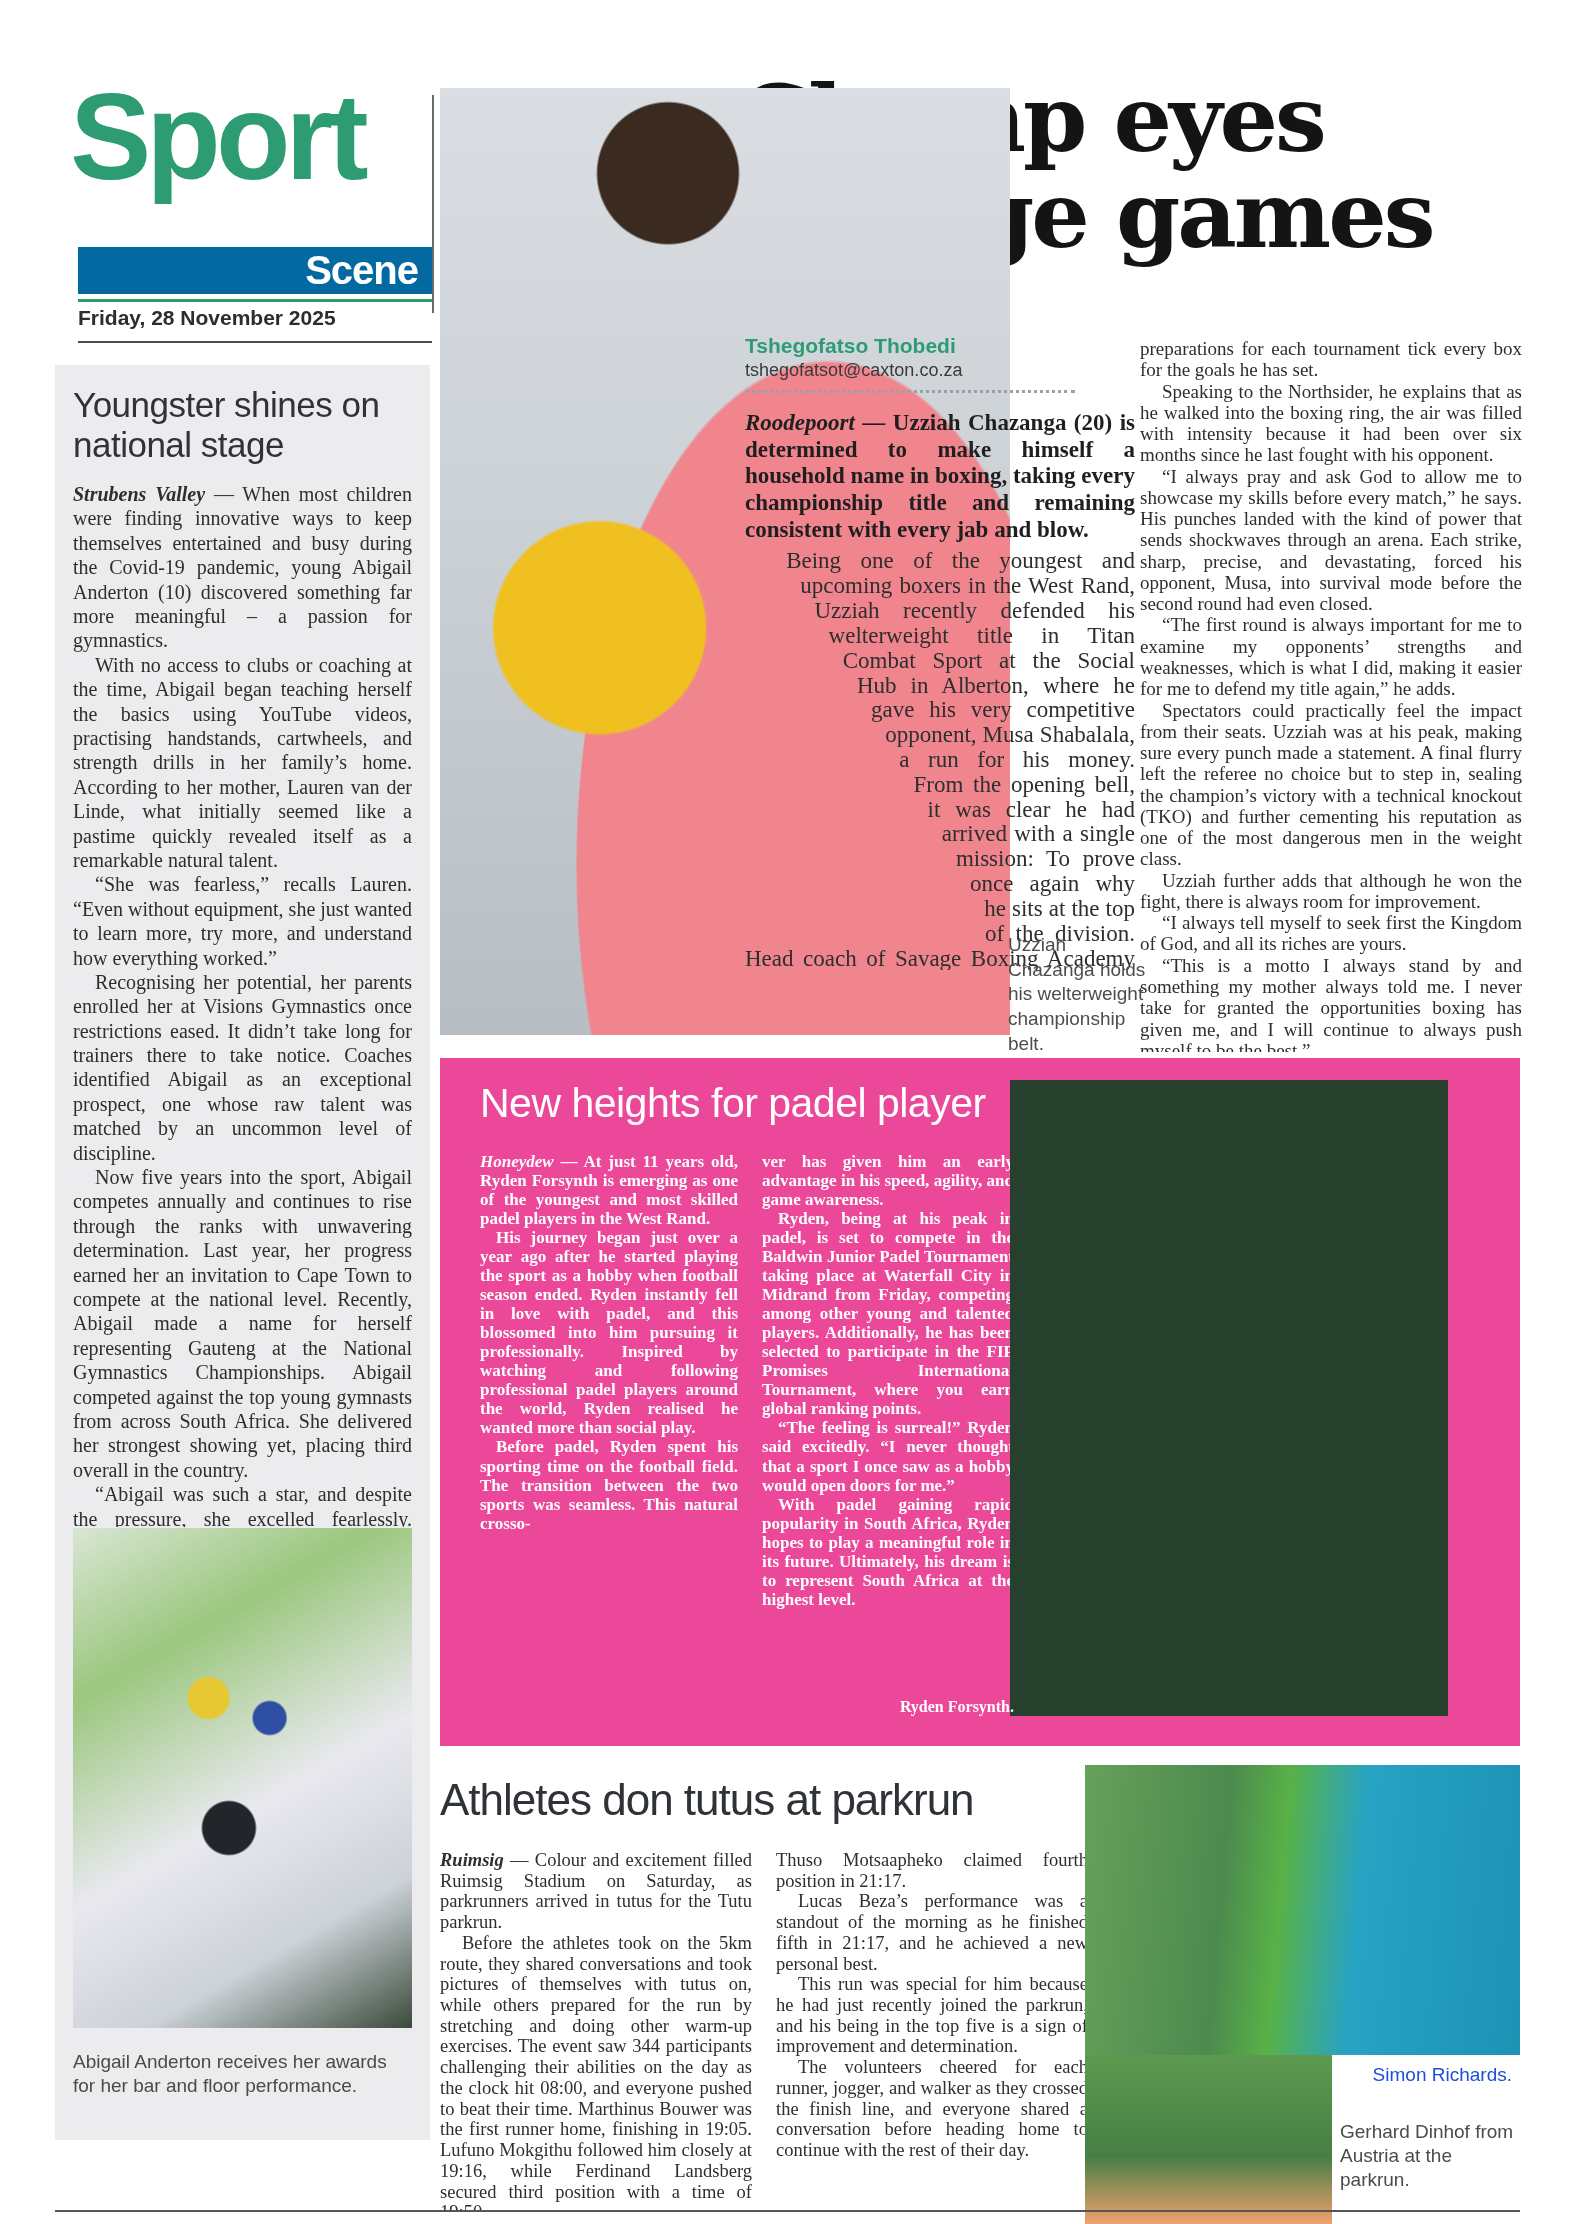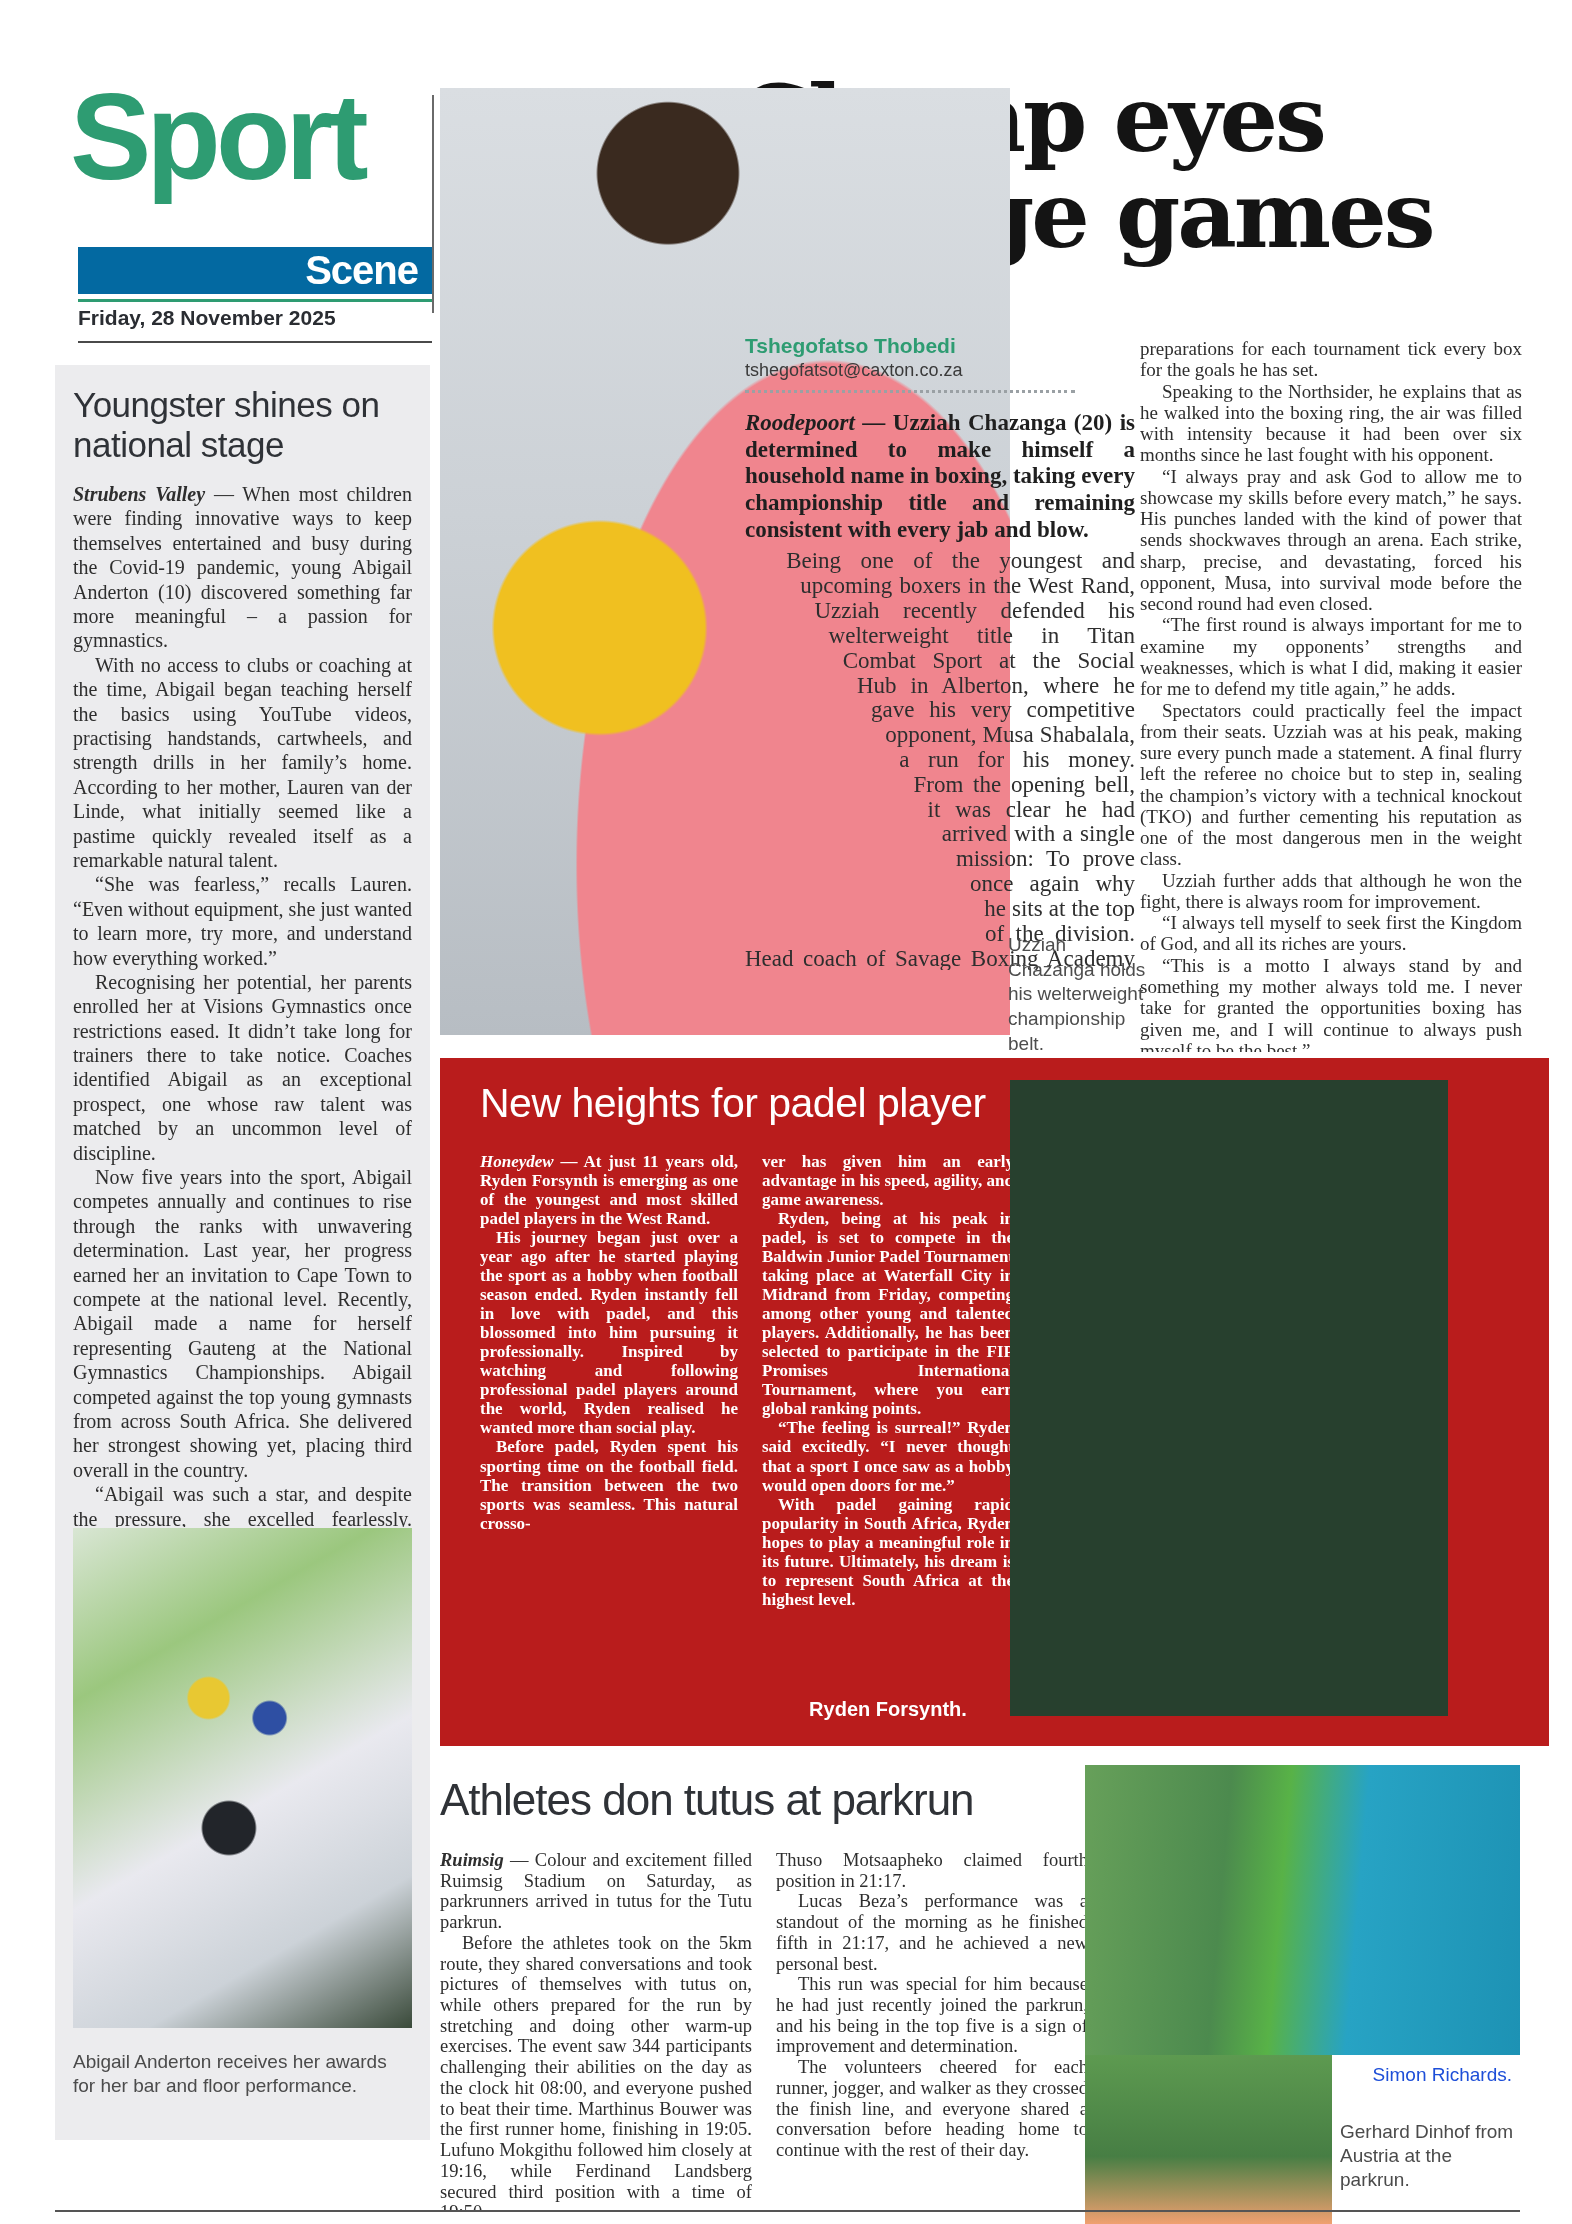--- a/index.html
+++ b/index.html
@@ -57,40 +57,40 @@
   .gymnast-photo{position:absolute;left:18px;top:1163px;width:339px;height:500px;
       background:
         radial-gradient(circle at 46% 60%, #22252a 0 26px, transparent 28px),
         radial-gradient(circle at 40% 34%, #e8c832 0 20px, transparent 22px),
         radial-gradient(circle at 58% 38%, #2e4fa3 0 16px, transparent 18px),
         linear-gradient(150deg,#d9e6d4 0%,#9bc77e 25%,#e9e9ef 55%,#ccd2d8 78%,#3a4a3a 100%);}
   .gym-caption{position:absolute;left:18px;top:1685px;width:339px;
                font-family:"Liberation Sans",sans-serif;font-size:19px;line-height:1.25;color:#4b4b4b;}
 
   
-  .padel-box{left:440px;top:1058px;width:1080px;height:688px;background:#b91c1c;overflow:hidden;padding-left:29px;}
+  .padel-box{left:440px;top:1058px;width:1080px;height:688px;background:#ec4899;overflow:hidden;}
   .padel-title{position:absolute;left:40px;top:22px;font-family:"Liberation Sans",sans-serif;
                font-weight:400;font-size:41px;letter-spacing:-0.5px;color:#fff;}
   .padel-col{position:absolute;top:94px;width:258px;color:#fff;font-weight:700;
              font-size:17px;line-height:1.12;text-align:justify;}
   .padel-col p{margin:0;}
   .padel-col .ind{text-indent:16px;}
   .padel-col1{left:40px;}
   .padel-col2{left:322px;width:252px;}
   .padel-lead-loc{font-style:italic;}
   .padel-photo{position:absolute;left:570px;top:22px;width:438px;height:636px;
       background:
         radial-gradient(circle at 12% 93%, #cde23c 0 16px, transparent 18px),
         radial-gradient(circle at 30% 96%, #cde23c 0 14px, transparent 16px),
         radial-gradient(circle at 88% 94%, #cde23c 0 15px, transparent 17px),
         radial-gradient(circle at 48% 26%, #e9d6bd 0 38px, transparent 40px),
         linear-gradient(160deg,#86ad74 0%,#50705а 30%,#2c4032 60%,#1d2a21 100%);
       background-color:#27402e;}
-  .padel-caption{position:absolute;left:322px;top:640px;width:252px;text-align:center;
-                 font-family:Liberation Sans, sans-serif;font-weight:700;font-size:20px;color:#fff;}
+  .padel-caption{position:absolute;left:322px;top:640px;width:252px;text-align:right;
+                 font-family:Liberation Serif, serif;font-weight:700;font-size:16px;color:#fff;}
 
   
   .park-headline{left:440px;top:1778px;width:720px;font-family:"Liberation Sans",sans-serif;
                  font-weight:400;font-size:44px;line-height:1;letter-spacing:-1px;color:#2f3237;}
   .news-col{top:1850px;width:312px;height:360px;overflow:hidden;
             font-size:18.5px;line-height:1.12;text-align:justify;}
   .park-col1{left:440px;}
   .park-col2{left:776px;}
   .park-lead-loc{font-weight:700;font-style:italic;}
   .park-photo-wide{left:1085px;top:1765px;width:435px;height:290px;

